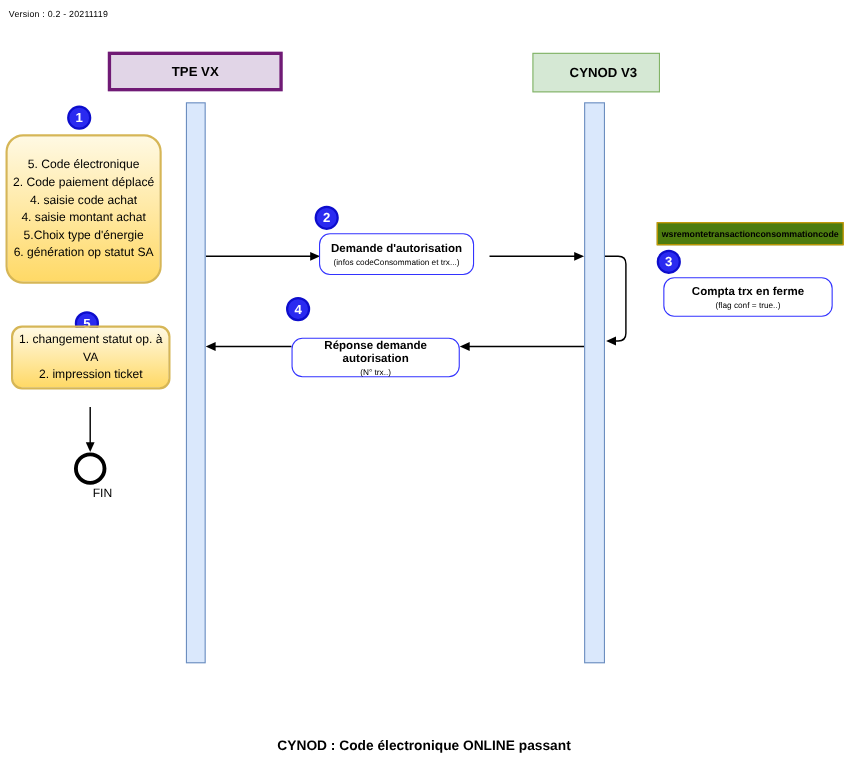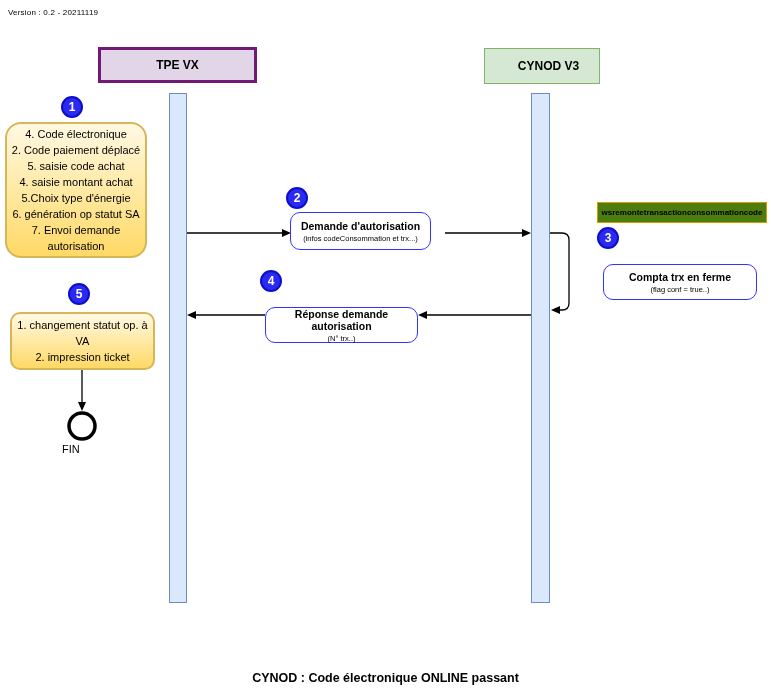--- a/index.html
+++ b/index.html
@@ -20,33 +20,33 @@
          color:#fff;font-weight:bold;font-size:12px;display:flex;align-items:center;justify-content:center;}
   #badge-1{left:61px;top:96px;}
   #badge-2{left:286px;top:187px;}
   #badge-3{left:597px;top:227px;}
   #badge-4{left:260px;top:270px;}
   #badge-5{left:68px;top:283px;}
   
   .note{background:linear-gradient(#fff9e3,#ffd966);border:2px solid #d6b656;
         font-size:11px;line-height:16px;text-align:center;display:flex;flex-direction:column;justify-content:center;}
   #note-1{left:5px;top:122px;width:142px;height:136px;border-radius:16px;}
-  #note-5{left:10px;top:312px;width:145px;height:58px;border-radius:10px;padding:2px 3px;}
+  #note-5{left:10px;top:296px;width:145px;height:58px;border-radius:10px;padding:2px 3px;}
   
   .msg{background:#fff;border:1.5px solid #3333ff;border-radius:10px;text-align:center;
        display:flex;flex-direction:column;justify-content:center;gap:2px;}
   .msg .t{font-weight:bold;font-size:10.5px;}
   .msg .s{font-size:7.5px;}
   #msg-request{left:290px;top:212px;width:141px;height:38px;}
-  #msg-compta{left:603px;top:252px;width:154px;height:36px;margin-top:12px;}
+  #msg-compta{left:603px;top:252px;width:154px;height:36px;}
   #msg-response{left:265px;top:307px;width:153px;height:36px;align-items:center;}
   
   #service{left:597px;top:202px;width:170px;height:21px;background:#4d7c0f;border:1px solid #d79b00;
            font-size:8px;font-weight:bold;display:flex;align-items:center;justify-content:center;}
-  #fin-label{left:62px;top:443px;width:40px;text-align:left;font-size:11px;}
+  #fin-label{left:62px;top:443px;width:40px;text-align:right;font-size:11px;}
   #caption{left:0;top:671px;width:771px;text-align:center;font-weight:bold;font-size:12.5px;}
   #wires{left:0;top:0;width:771px;height:700px;pointer-events:none;}
   #wires line, #wires path{stroke:#000;stroke-width:1.3;fill:none;}
   #wires polygon{fill:#000;stroke:none;}
 </style>
 </head>
 <body>
 
 <div id="canvas">
 
@@ -82,27 +82,26 @@
   <div id="bar-tpe" class="abs lifeline"></div>
   <div id="bar-cynod" class="abs lifeline"></div>
 
   <div id="badge-1" class="abs badge">1</div>
   <div id="badge-2" class="abs badge">2</div>
   <div id="badge-3" class="abs badge">3</div>
   <div id="badge-4" class="abs badge">4</div>
   <div id="badge-5" class="abs badge">5</div>
 
   <div id="note-1" class="abs note">
-    <div>4. Code électronique</div>
+    <div>5. Code électronique</div>
     <div>2. Code paiement déplacé</div>
-    <div>5. saisie code achat</div>
+    <div>4. saisie code achat</div>
     <div>4. saisie montant achat</div>
     <div>5.Choix type d'énergie</div>
     <div>6. génération op statut SA</div>
-    <div>7. Envoi demande autorisation</div>
   </div>
 
   <div id="note-5" class="abs note">
     <div>1. changement statut op. à VA</div>
     <div>2.  impression ticket</div>
   </div>
 
   <div id="msg-request" class="abs msg">
     <div class="t">Demande d'autorisation</div>
     <div class="s">(infos codeConsommation et trx...)</div>

